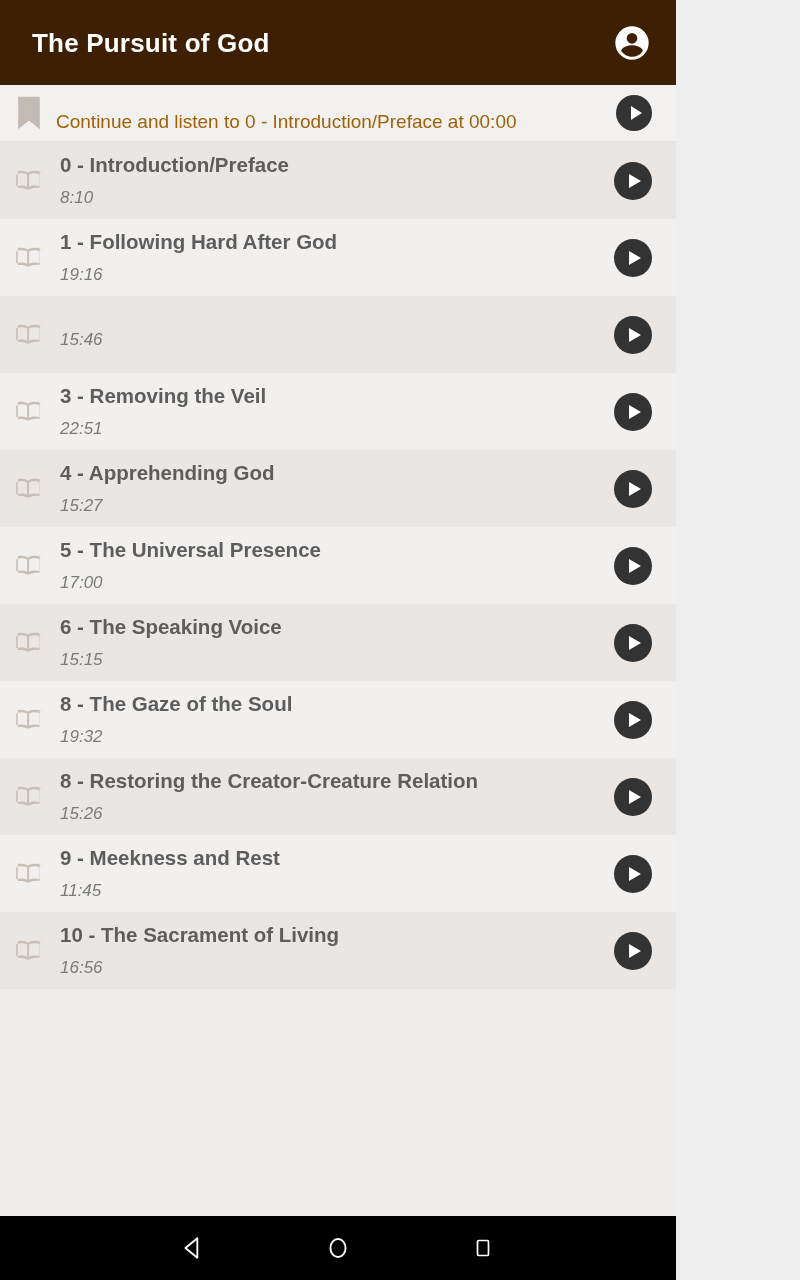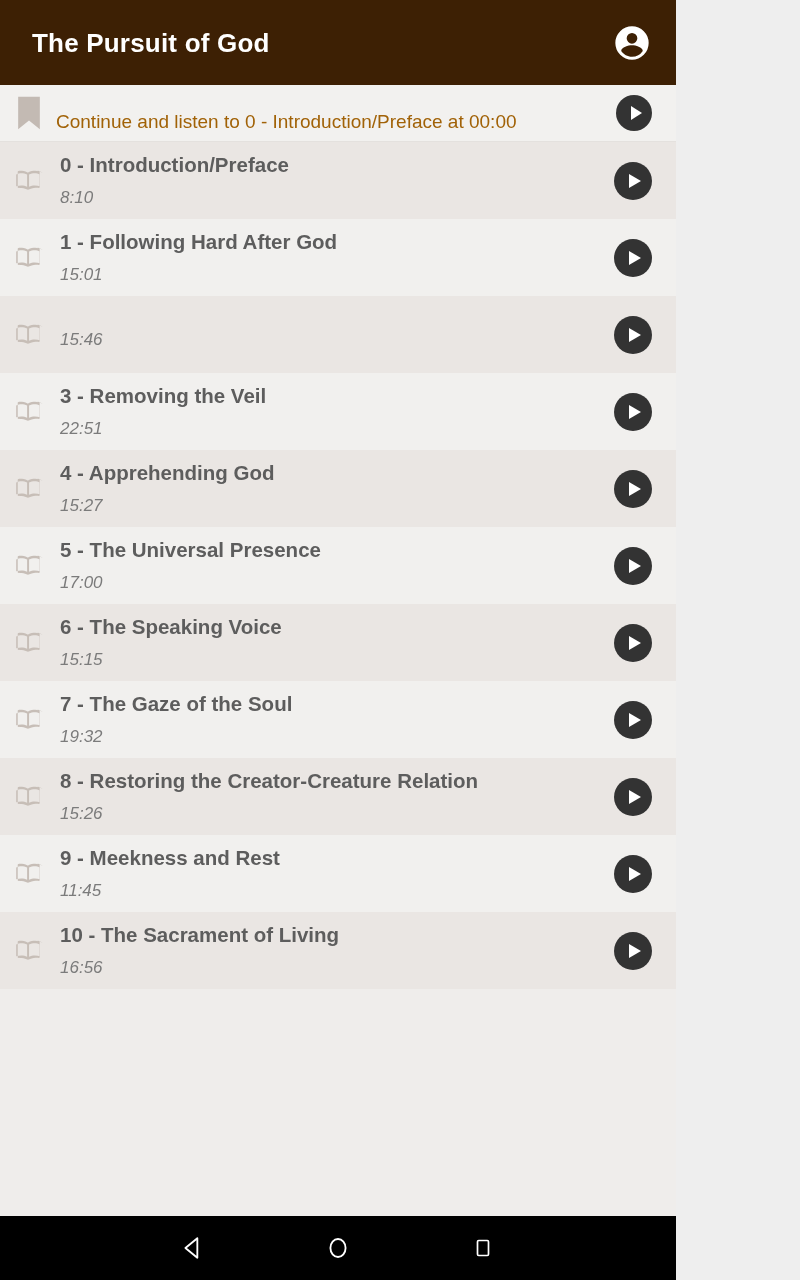--- a/index.html
+++ b/index.html
@@ -219,21 +219,21 @@
     </div>
 
     <div class="chapter-row even">
       <span class="book-icon">
         <svg width="34" height="34" viewBox="0 0 24 24" aria-hidden="true">
             <path fill="#c7beb7" d="M21 5c-1.89-.89-4.29-1.5-6-1.5-1.95 0-4.05.4-5.75 1.25L9 5.1 8.25 4.75C6.55 3.9 4.45 3.5 2.5 3.5c-.5 0-.96.03-1.4.09a.6.6 0 0 0-.6.6v12.9c0 .36.32.64.68.58.4-.7.86-.1 1.32-.1 1.78 0 3.7.38 5.23 1.16.35.18.76.27 1.18.27.42 0 .83-.09 1.18-.27C12.8 17.88 14.72 17.5 16.5 17.5c.46 0 .92.03 1.32.1.36.06.68-.22.68-.58V4.19a.6.6 0 0 0-.6-.6c-.44-.06-.9-.09-1.4-.09M9.8 6.53c1.35-.6 3.05-.93 4.7-.93 1.28 0 2.93.35 4.25.87v9.67c-1.3-.38-2.78-.57-4.25-.57-1.65 0-3.35.33-4.7.93zm-1.6 9.97c-1.35-.6-3.05-.93-4.7-.93-1.47 0-2.95.19-4.25.57V6.47c1.32-.52 2.97-.87 4.25-.87 1.65 0 3.35.33 4.7.93z" transform="translate(2.2,1.8) scale(0.86)"></path>
           </svg>
       </span>
       <div class="chapter-text">
         <div class="chapter-title">1 - Following Hard After God</div>
-        <div class="chapter-duration">15:01</div>
+        <div class="chapter-duration">19:16</div>
       </div>
       <div class="play-button">
         <span class="play-tri"></span>
       </div>
     </div>
 
     <div class="chapter-row odd">
       <span class="book-icon">
         <svg width="34" height="34" viewBox="0 0 24 24" aria-hidden="true">
             <path fill="#c7beb7" d="M21 5c-1.89-.89-4.29-1.5-6-1.5-1.95 0-4.05.4-5.75 1.25L9 5.1 8.25 4.75C6.55 3.9 4.45 3.5 2.5 3.5c-.5 0-.96.03-1.4.09a.6.6 0 0 0-.6.6v12.9c0 .36.32.64.68.58.4-.7.86-.1 1.32-.1 1.78 0 3.7.38 5.23 1.16.35.18.76.27 1.18.27.42 0 .83-.09 1.18-.27C12.8 17.88 14.72 17.5 16.5 17.5c.46 0 .92.03 1.32.1.36.06.68-.22.68-.58V4.19a.6.6 0 0 0-.6-.6c-.44-.06-.9-.09-1.4-.09M9.8 6.53c1.35-.6 3.05-.93 4.7-.93 1.28 0 2.93.35 4.25.87v9.67c-1.3-.38-2.78-.57-4.25-.57-1.65 0-3.35.33-4.7.93zm-1.6 9.97c-1.35-.6-3.05-.93-4.7-.93-1.47 0-2.95.19-4.25.57V6.47c1.32-.52 2.97-.87 4.25-.87 1.65 0 3.35.33 4.7.93z" transform="translate(2.2,1.8) scale(0.86)"></path>
@@ -307,21 +307,21 @@
       </div>
     </div>
 
     <div class="chapter-row even">
       <span class="book-icon">
         <svg width="34" height="34" viewBox="0 0 24 24" aria-hidden="true">
             <path fill="#c7beb7" d="M21 5c-1.89-.89-4.29-1.5-6-1.5-1.95 0-4.05.4-5.75 1.25L9 5.1 8.25 4.75C6.55 3.9 4.45 3.5 2.5 3.5c-.5 0-.96.03-1.4.09a.6.6 0 0 0-.6.6v12.9c0 .36.32.64.68.58.4-.7.86-.1 1.32-.1 1.78 0 3.7.38 5.23 1.16.35.18.76.27 1.18.27.42 0 .83-.09 1.18-.27C12.8 17.88 14.72 17.5 16.5 17.5c.46 0 .92.03 1.32.1.36.06.68-.22.68-.58V4.19a.6.6 0 0 0-.6-.6c-.44-.06-.9-.09-1.4-.09M9.8 6.53c1.35-.6 3.05-.93 4.7-.93 1.28 0 2.93.35 4.25.87v9.67c-1.3-.38-2.78-.57-4.25-.57-1.65 0-3.35.33-4.7.93zm-1.6 9.97c-1.35-.6-3.05-.93-4.7-.93-1.47 0-2.95.19-4.25.57V6.47c1.32-.52 2.97-.87 4.25-.87 1.65 0 3.35.33 4.7.93z" transform="translate(2.2,1.8) scale(0.86)"></path>
           </svg>
       </span>
       <div class="chapter-text">
-        <div class="chapter-title">7 - The Gaze of the Soul</div>
+        <div class="chapter-title">8 - The Gaze of the Soul</div>
         <div class="chapter-duration">19:32</div>
       </div>
       <div class="play-button">
         <span class="play-tri"></span>
       </div>
     </div>
 
     <div class="chapter-row odd">
       <span class="book-icon">
         <svg width="34" height="34" viewBox="0 0 24 24" aria-hidden="true">

